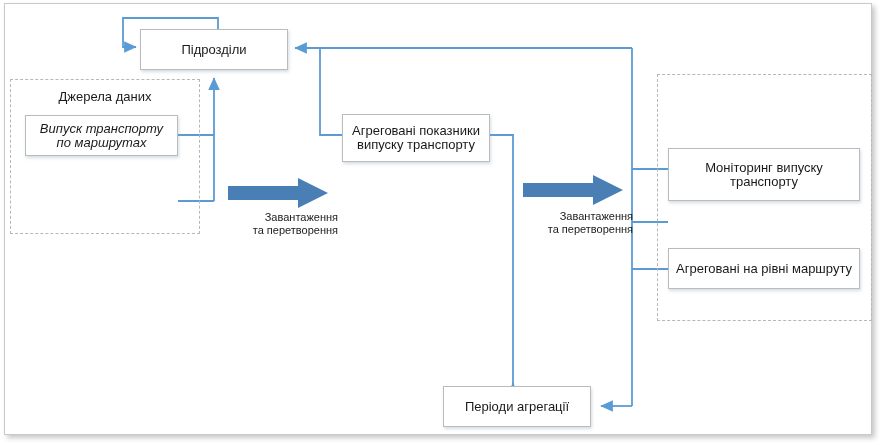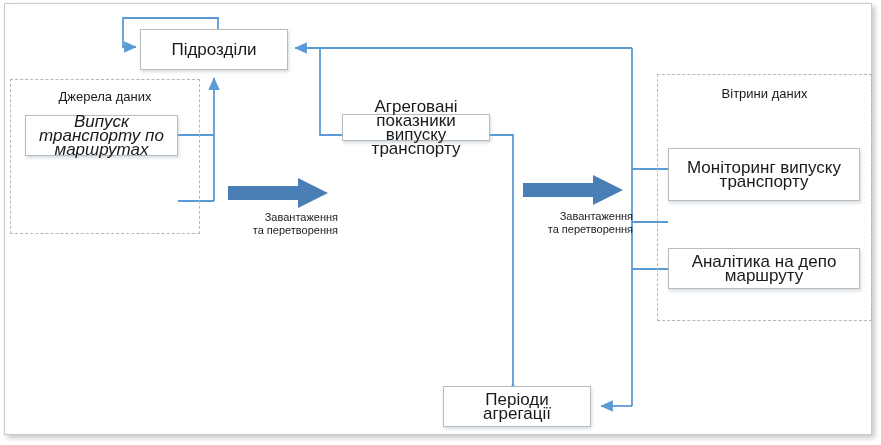--- a/index.html
+++ b/index.html
@@ -46,21 +46,21 @@
   .node {
     position: absolute;
     box-sizing: border-box;
     background: #ffffff;
     border: 1px solid #b9bcbe;
     display: flex;
     align-items: center;
     justify-content: center;
     text-align: center;
     color: #1a1a1a;
-    font-size: 17px;
+    font-size: 13px;
     line-height: 14px;
     padding: 2px 6px;
     box-shadow: 1px 2px 3px rgba(150,165,180,0.38);
   }
 
   
   .group {
     position: absolute;
     box-sizing: border-box;
     border: 1px dashed #b5b7b9;
@@ -128,42 +128,41 @@
     </svg>
 
     <div class="group" style="left:10px; top:79px; width:190px; height:155px;"></div>
     <div class="group-title" style="left:10px; top:88px; width:190px;">Джерела даних</div>
 
     <div class="node" style="left:25px; top:115px; width:153px; height:41px;font-style:italic;">Випуск транспорту по маршрутах</div>
 
 
     <div class="node" style="left:140px; top:29px; width:148px; height:41px;">Підрозділи</div>
 
-    <div class="node" style="left:342px; top:114px; width:148px; height:27px;">Агреговані показники випуску транспорту</div>
+    <div class="node" style="left:342px; top:114px; width:148px; height:48px;">Агреговані показники випуску транспорту</div>
 
     <svg class="block-arrow" style="left:228px; top:178px;" width="100" height="30" viewBox="0 0 100 30" xmlns="http://www.w3.org/2000/svg">
       <path d="M0,8 L70,8 L70,0 L100,15 L70,30 L70,22 L0,22 z" fill="#4a7fb5"></path>
     </svg>
     <div class="arrow-caption" style="left:218px; top:211px; width:120px;">
       <div>Завантаження</div>
       <div>та перетворення</div>
     </div>
 
     <svg class="block-arrow" style="left:523px; top:175px;" width="100" height="30" viewBox="0 0 100 30" xmlns="http://www.w3.org/2000/svg">
       <path d="M0,8 L70,8 L70,0 L100,15 L70,30 L70,22 L0,22 z" fill="#4a7fb5"></path>
     </svg>
     <div class="arrow-caption" style="left:513px; top:210px; width:120px;">
       <div>Завантаження</div>
       <div>та перетворення</div>
     </div>
 
     <div class="group" style="left:657px; top:74px; width:215px; height:247px;"></div>
-    <div class="group-title" style="left:657px; top:85px; width:215px;">Вітрини даних</div>
 
     <div class="node" style="left:668px; top:148px; width:192px; height:53px;">Моніторинг випуску транспорту</div>
 
 
-    <div class="node" style="left:668px; top:248px; width:192px; height:41px;">Аналітика на депо маршруту</div>
+    <div class="node" style="left:668px; top:248px; width:192px; height:41px;">Агреговані на рівні маршруту</div>
 
     <div class="node" style="left:443px; top:386px; width:148px; height:41px;">Періоди агрегації</div>
 
   </div>
 </div>
 
 </body></html>

